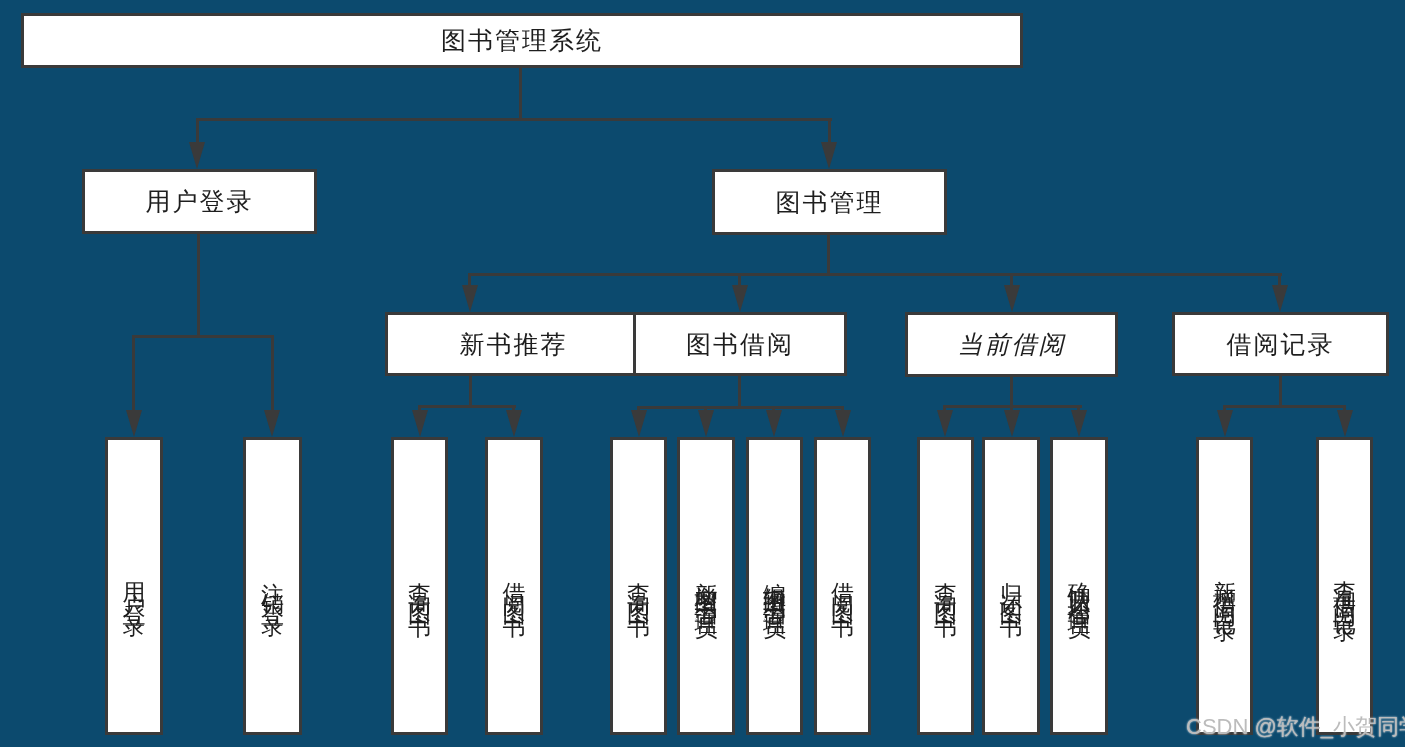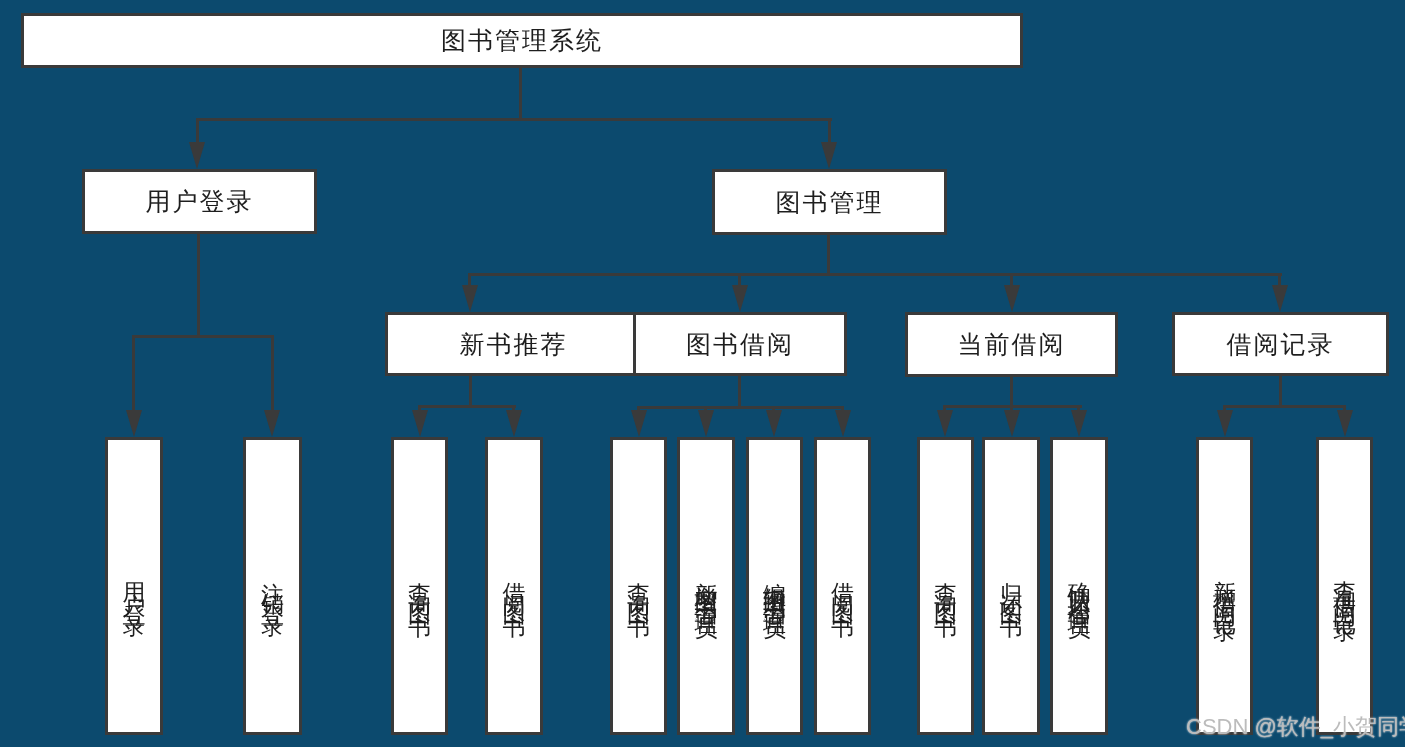--- a/index.html
+++ b/index.html
@@ -71,21 +71,21 @@
   </div>
 
   <div class="box" style="left:363px;top:312px;width:257px;height:64px;margin-left:22px;">
     <span class="hlabel">新书推荐</span>
   </div>
 
   <div class="box" style="left:633px;top:312px;width:214px;height:64px;">
     <span class="hlabel">图书借阅</span>
   </div>
 
-  <div class="box" style="left:905px;top:312px;width:213px;height:65px;">
+  <div class="box" style="left:905px;top:312px;width:213px;height:65px;font-style:italic;">
     <span class="hlabel">当前借阅</span>
   </div>
 
   <div class="box" style="left:1172px;top:312px;width:217px;height:64px;">
     <span class="hlabel">借阅记录</span>
   </div>
 
   <div class="box" style="left:105px;top:437px;width:58px;height:298px;">
     <span class="vlabel ls-s">用户登录</span>
   </div>

